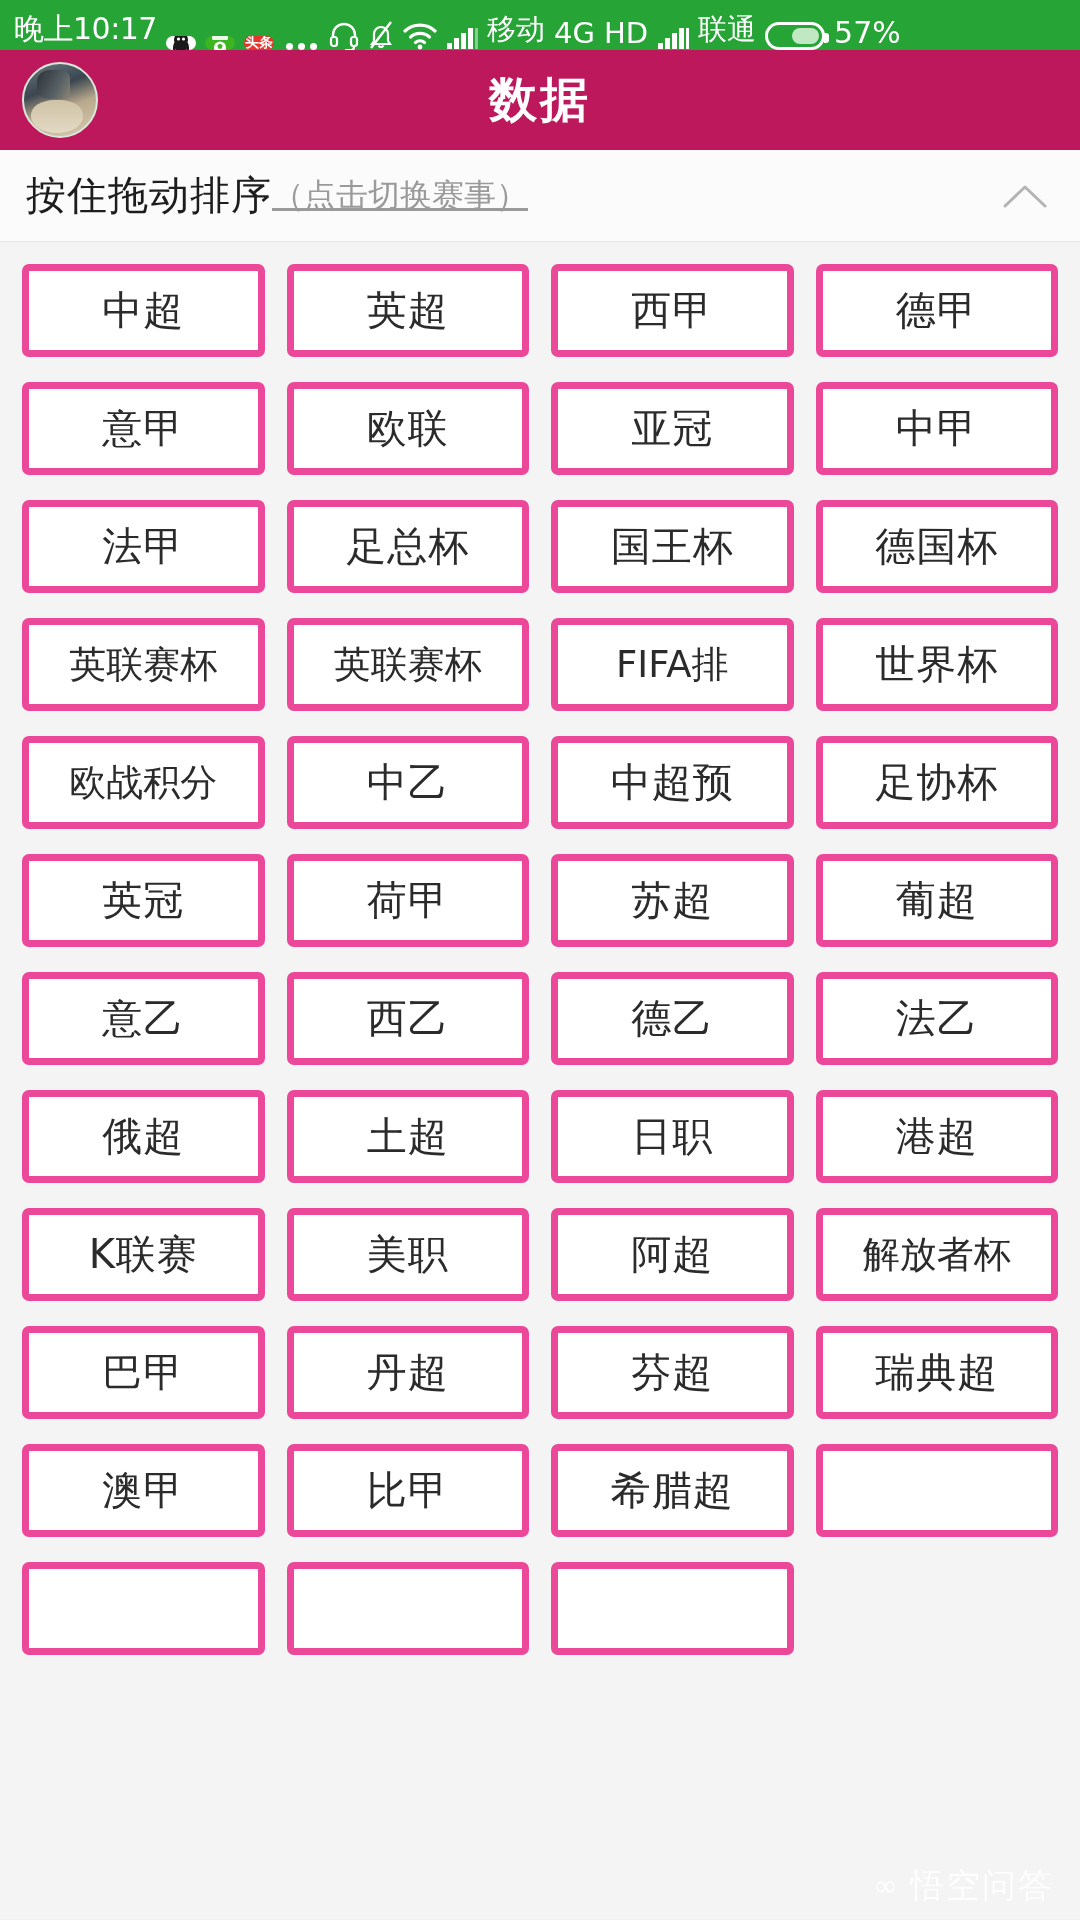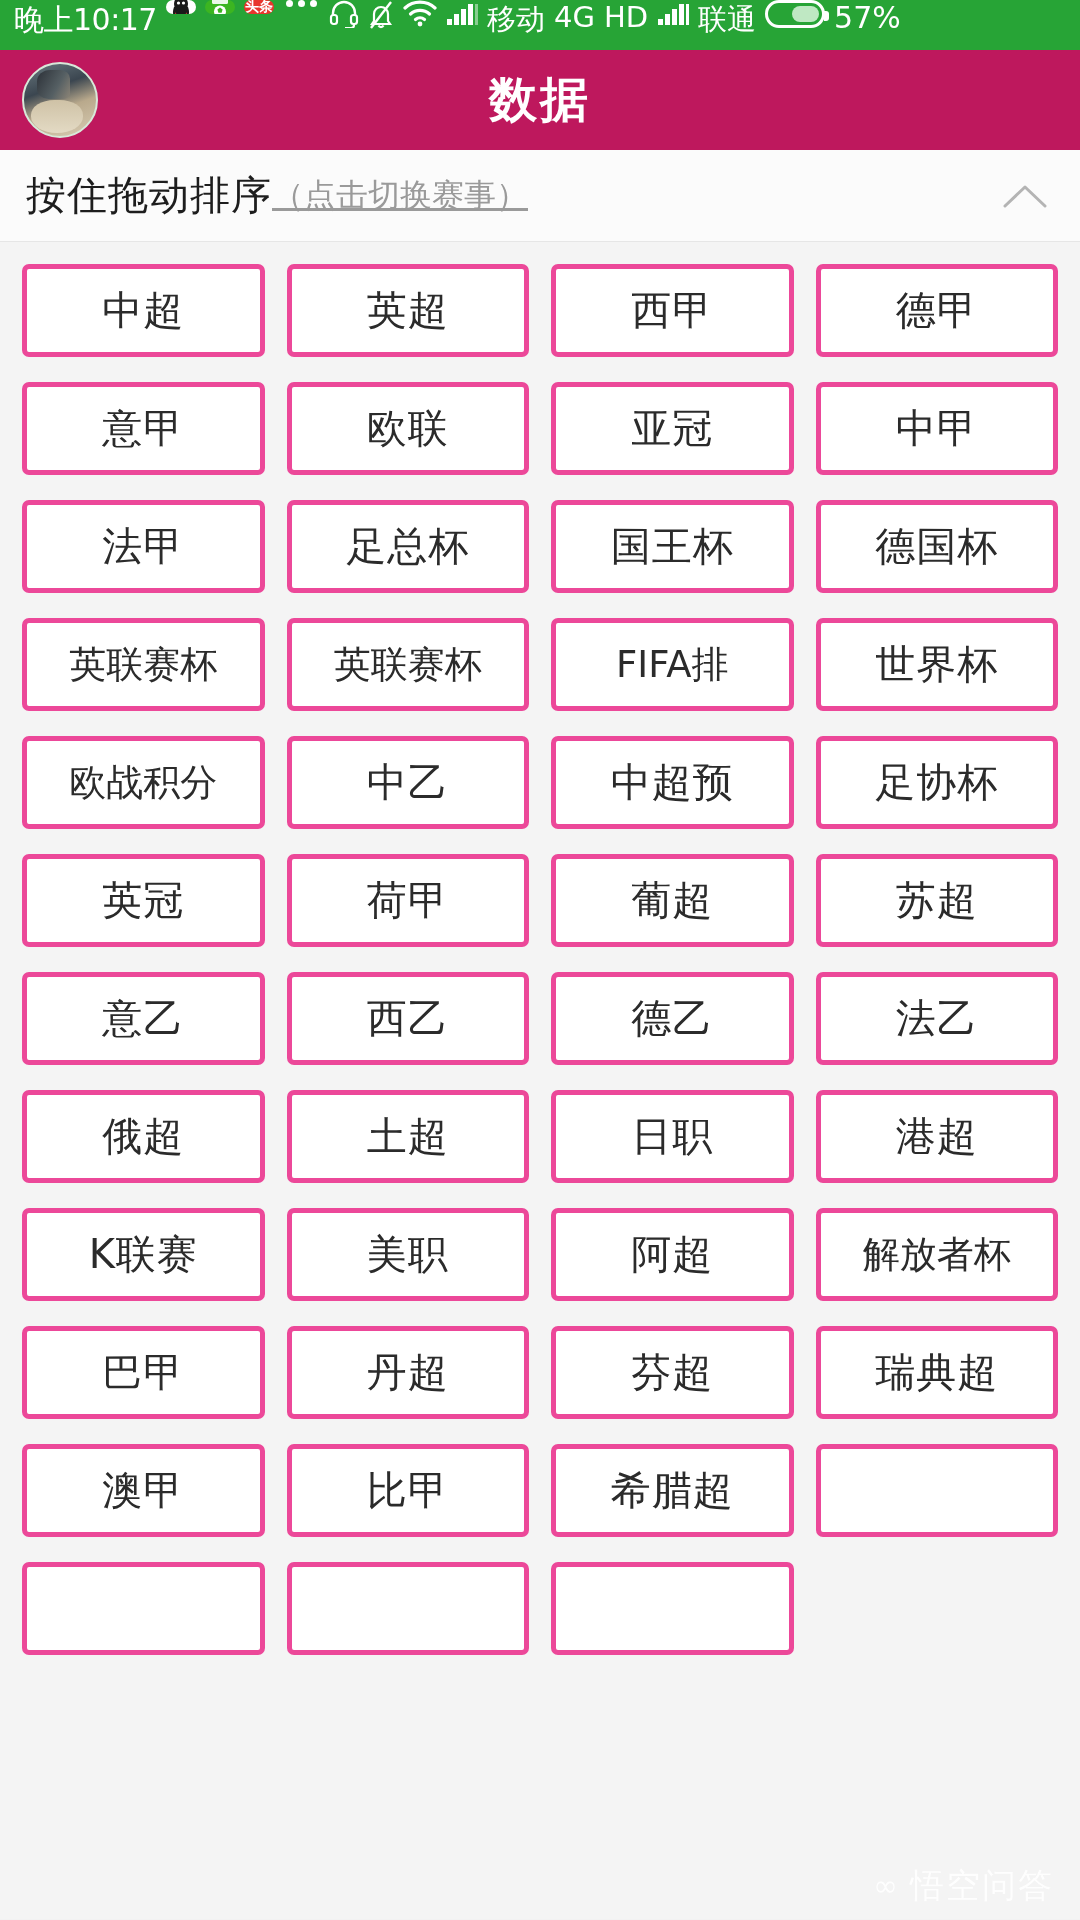--- a/index.html
+++ b/index.html
@@ -5,21 +5,21 @@
   * { margin:0; padding:0; box-sizing:border-box; }
   html, body {
     width:1080px; height:1920px;
     font-family:"DejaVu Sans","Liberation Sans",sans-serif;
     background:#f2f2f2; overflow:hidden;
   }
 
   
   #status-bar{
     height:50px; width:100%; background:#27a436;
-    display:flex; align-items:flex-start; padding:0 14px; gap:9px;
+    display:flex; align-items:flex-end; padding:0 14px; gap:9px;
     color:#ffffff;
   }
   .sb-time{ font-size:30px; letter-spacing:-0.5px; white-space:nowrap; }
   .sb-appicon{
     width:30px; height:14px; border-radius:7px;
     display:flex; align-items:center; justify-content:center;
     font-size:15px; font-weight:bold; flex:0 0 auto; overflow:hidden;
   }
   .ico-qq{ background:#ffffff; color:#111; }
   .ico-ball{ background:#3cb521; color:#fff; font-size:11px; line-height:1; }
@@ -81,21 +81,21 @@
     height:calc(1920px - 50px - 100px - 93px);
     background:#f4f4f4; padding:22px 22px 0 22px;
     position:relative; overflow:hidden;
   }
   #grid{
     display:grid; grid-template-columns:repeat(4,1fr);
     gap:25px 22px;
   }
   .league-tile{
     height:93px; background:#ffffff;
-    border:5px solid #ec4899; border-radius:7px;
+    border:7px solid #ec4899; border-radius:7px;
     display:flex; align-items:center; justify-content:center;
     font-size:40px; color:#2b2b2b; letter-spacing:1px;
     white-space:nowrap; overflow:hidden;
   }
   .league-tile.long{ font-size:37px; letter-spacing:0px; }
 
   
   #watermark{
     position:absolute; right:26px; bottom:10px;
     display:flex; align-items:center; gap:10px;
@@ -218,22 +218,22 @@
       <div class="league-tile long">英联赛杯</div>
       <div class="league-tile long">英联赛杯</div>
       <div class="league-tile long">FIFA排</div>
       <div class="league-tile">世界杯</div>
       <div class="league-tile long">欧战积分</div>
       <div class="league-tile">中乙</div>
       <div class="league-tile">中超预</div>
       <div class="league-tile">足协杯</div>
       <div class="league-tile">英冠</div>
       <div class="league-tile">荷甲</div>
+      <div class="league-tile">苏超</div>
       <div class="league-tile">葡超</div>
-      <div class="league-tile">苏超</div>
       <div class="league-tile">意乙</div>
       <div class="league-tile">西乙</div>
       <div class="league-tile">德乙</div>
       <div class="league-tile">法乙</div>
       <div class="league-tile">俄超</div>
       <div class="league-tile">土超</div>
       <div class="league-tile">日职</div>
       <div class="league-tile">港超</div>
       <div class="league-tile">K联赛</div>
       <div class="league-tile">美职</div>

